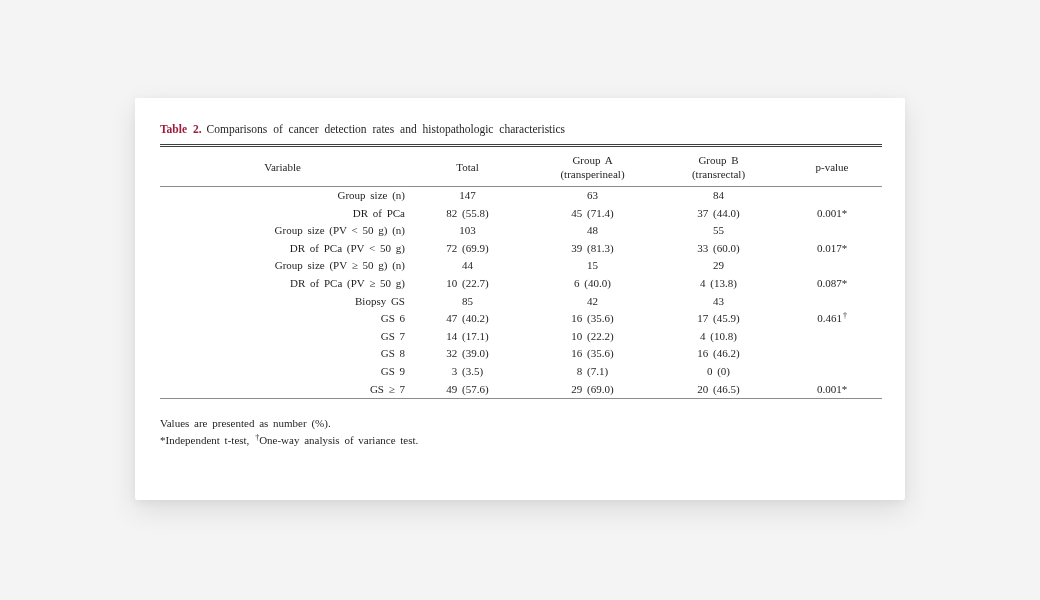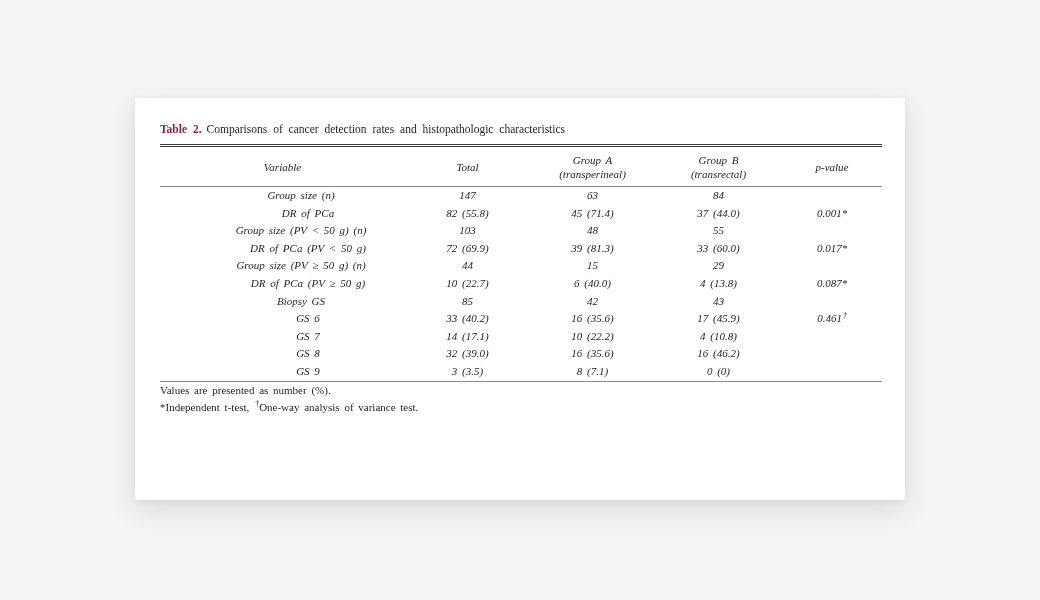--- a/index.html
+++ b/index.html
@@ -32,21 +32,20 @@
     margin-right: 5px;
   }
   table.data-table {
     width: 722px;
     table-layout: fixed;
     border-collapse: collapse;
     font-size: 11px;
     word-spacing: 2px;
     border-top: 3px double #3f3f3f;
     border-bottom: 1.5px solid #8c8c8c;
-    font-style: italic;
   }
   col.c-var { width: 245px; }
   col.c-total { width: 125px; }
   col.c-ga { width: 125px; }
   col.c-gb { width: 127px; }
   col.c-p { width: 100px; }
   thead th {
     font-weight: normal;
     text-align: center;
     vertical-align: middle;
@@ -55,31 +54,31 @@
     border-bottom: 1.5px solid #8c8c8c;
   }
   thead th span { display: block; }
   tbody td {
     height: 17.6px;
     line-height: 17.6px;
     text-align: center;
     vertical-align: middle;
     white-space: nowrap;
   }
-  tbody td.cell-label { text-align: center; }
+  tbody td.cell-label { text-align: right; }
   tbody td.indent-0 { padding-left: 37px; }
   tbody td.indent-1 { padding-left: 51px; }
   sup {
     font-size: 8px;
     vertical-align: super;
     line-height: 0;
     margin-left: 1px;
   }
   .footnotes {
-    margin-top: 0;
+    margin-top: 16px;
     font-size: 11px;
     line-height: 17.3px;
     word-spacing: 2px;
   }
 </style>
 </head>
 <body style="background: rgb(244, 244, 245);">
 
 <div class="card">
 
@@ -161,21 +160,21 @@
         </tr>
         <tr>
           <td class="cell-label indent-0">Biopsy GS</td>
           <td>85</td>
           <td>42</td>
           <td>43</td>
           <td></td>
         </tr>
         <tr>
           <td class="cell-label indent-1">GS 6</td>
-          <td>33 (40.2)</td>
+          <td>47 (40.2)</td>
           <td>16 (35.6)</td>
           <td>17 (45.9)</td>
           <td>0.461<sup>†</sup></td>
         </tr>
         <tr>
           <td class="cell-label indent-1">GS 7</td>
           <td>14 (17.1)</td>
           <td>10 (22.2)</td>
           <td>4 (10.8)</td>
           <td></td>
@@ -186,20 +185,27 @@
           <td>16 (35.6)</td>
           <td>16 (46.2)</td>
           <td></td>
         </tr>
         <tr>
           <td class="cell-label indent-1">GS 9</td>
           <td>3 (3.5)</td>
           <td>8 (7.1)</td>
           <td>0 (0)</td>
           <td></td>
+        </tr>
+        <tr>
+          <td class="cell-label indent-1">GS ≥ 7</td>
+          <td>49 (57.6)</td>
+          <td>29 (69.0)</td>
+          <td>20 (46.5)</td>
+          <td>0.001*</td>
         </tr>
       </tbody>
   </table>
 
   <div class="footnotes">
     <div>Values are presented as number (%).</div>
     <div>
       <span>*Independent t-test, </span><sup>†</sup><span>One-way analysis of variance test.</span>
     </div>
   </div>

